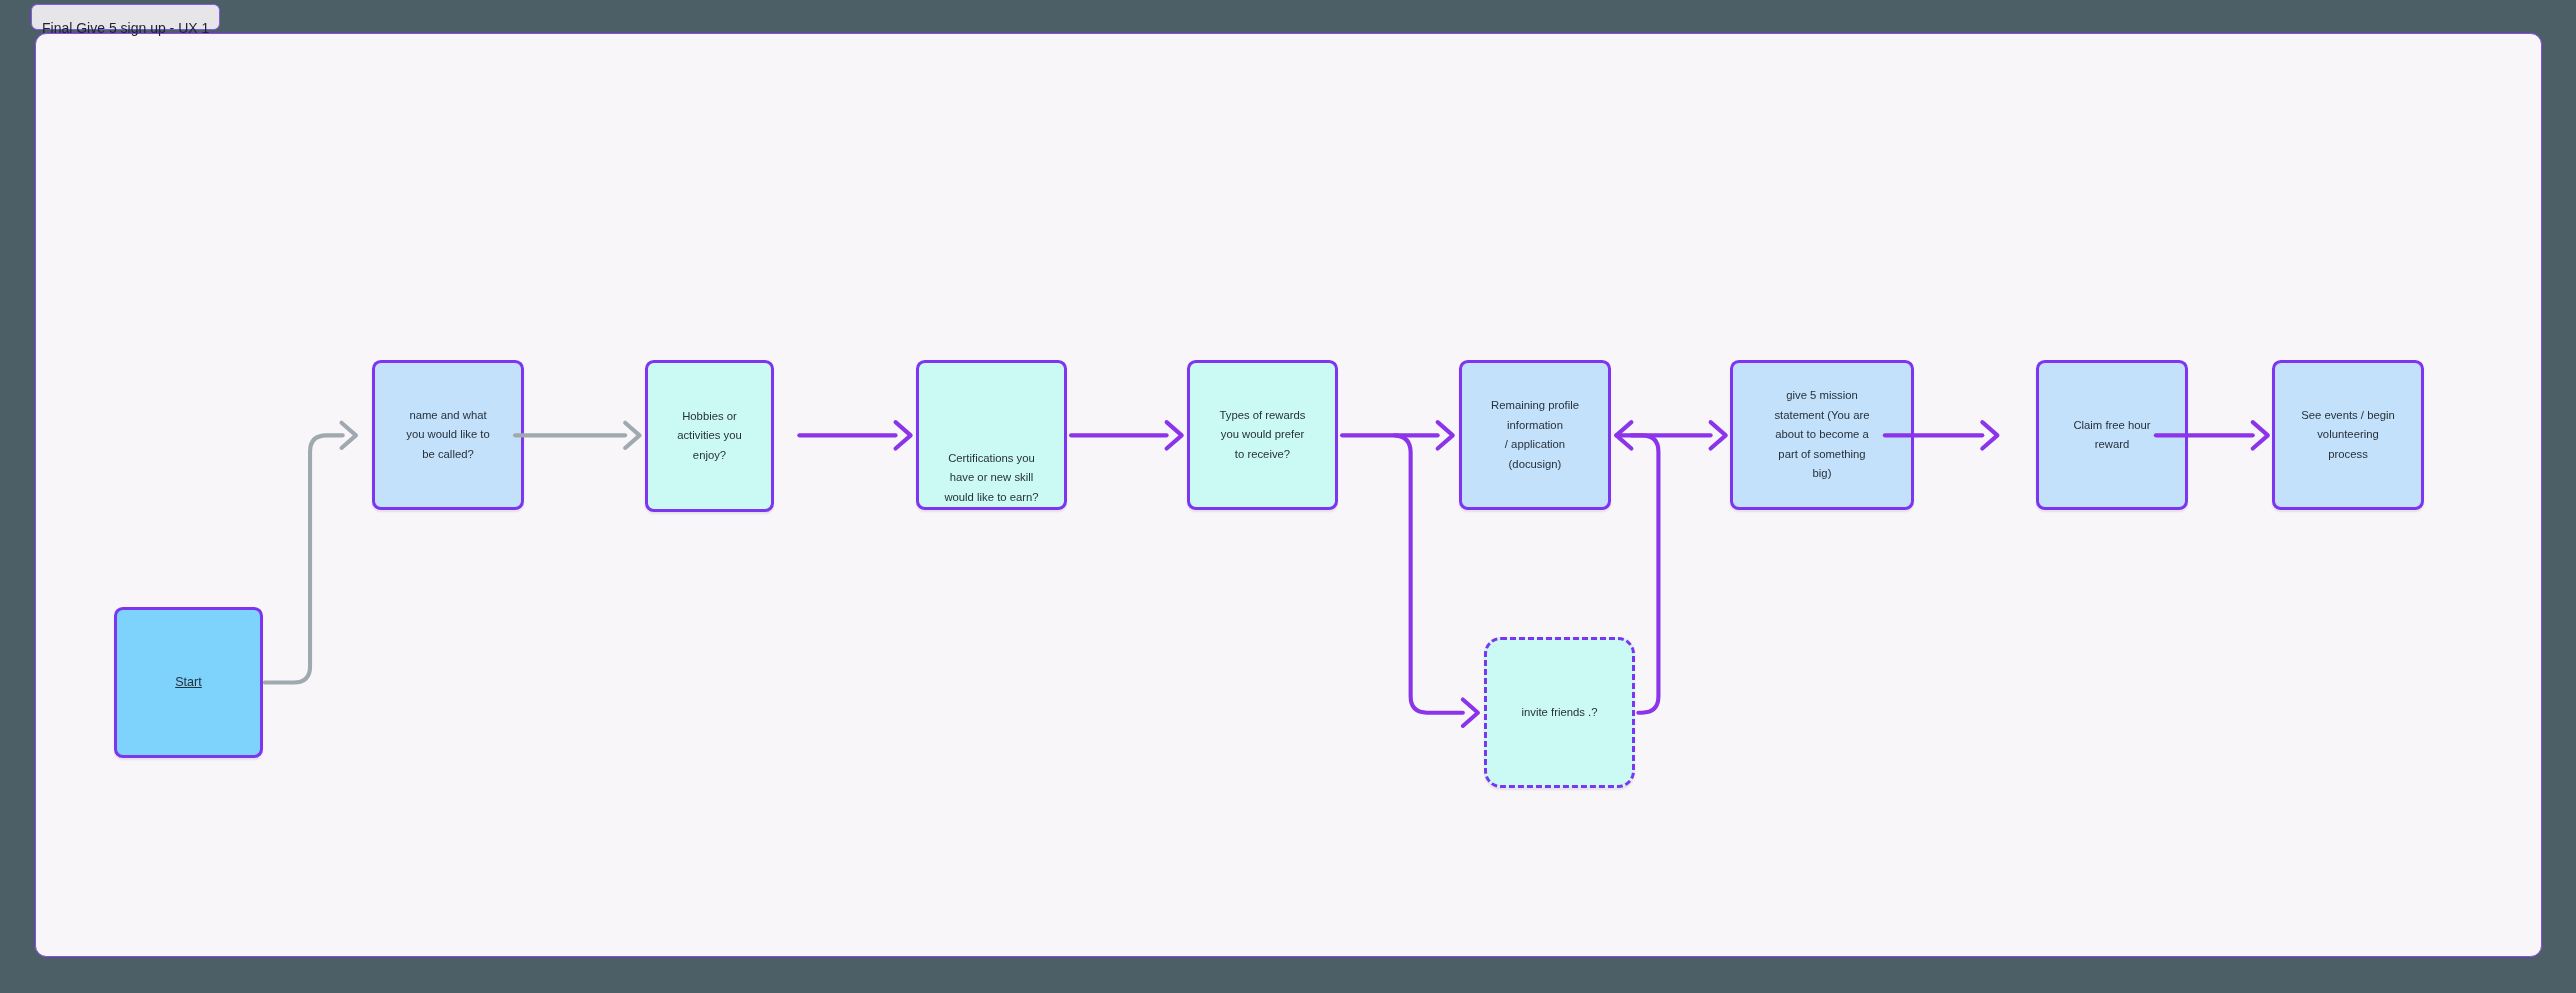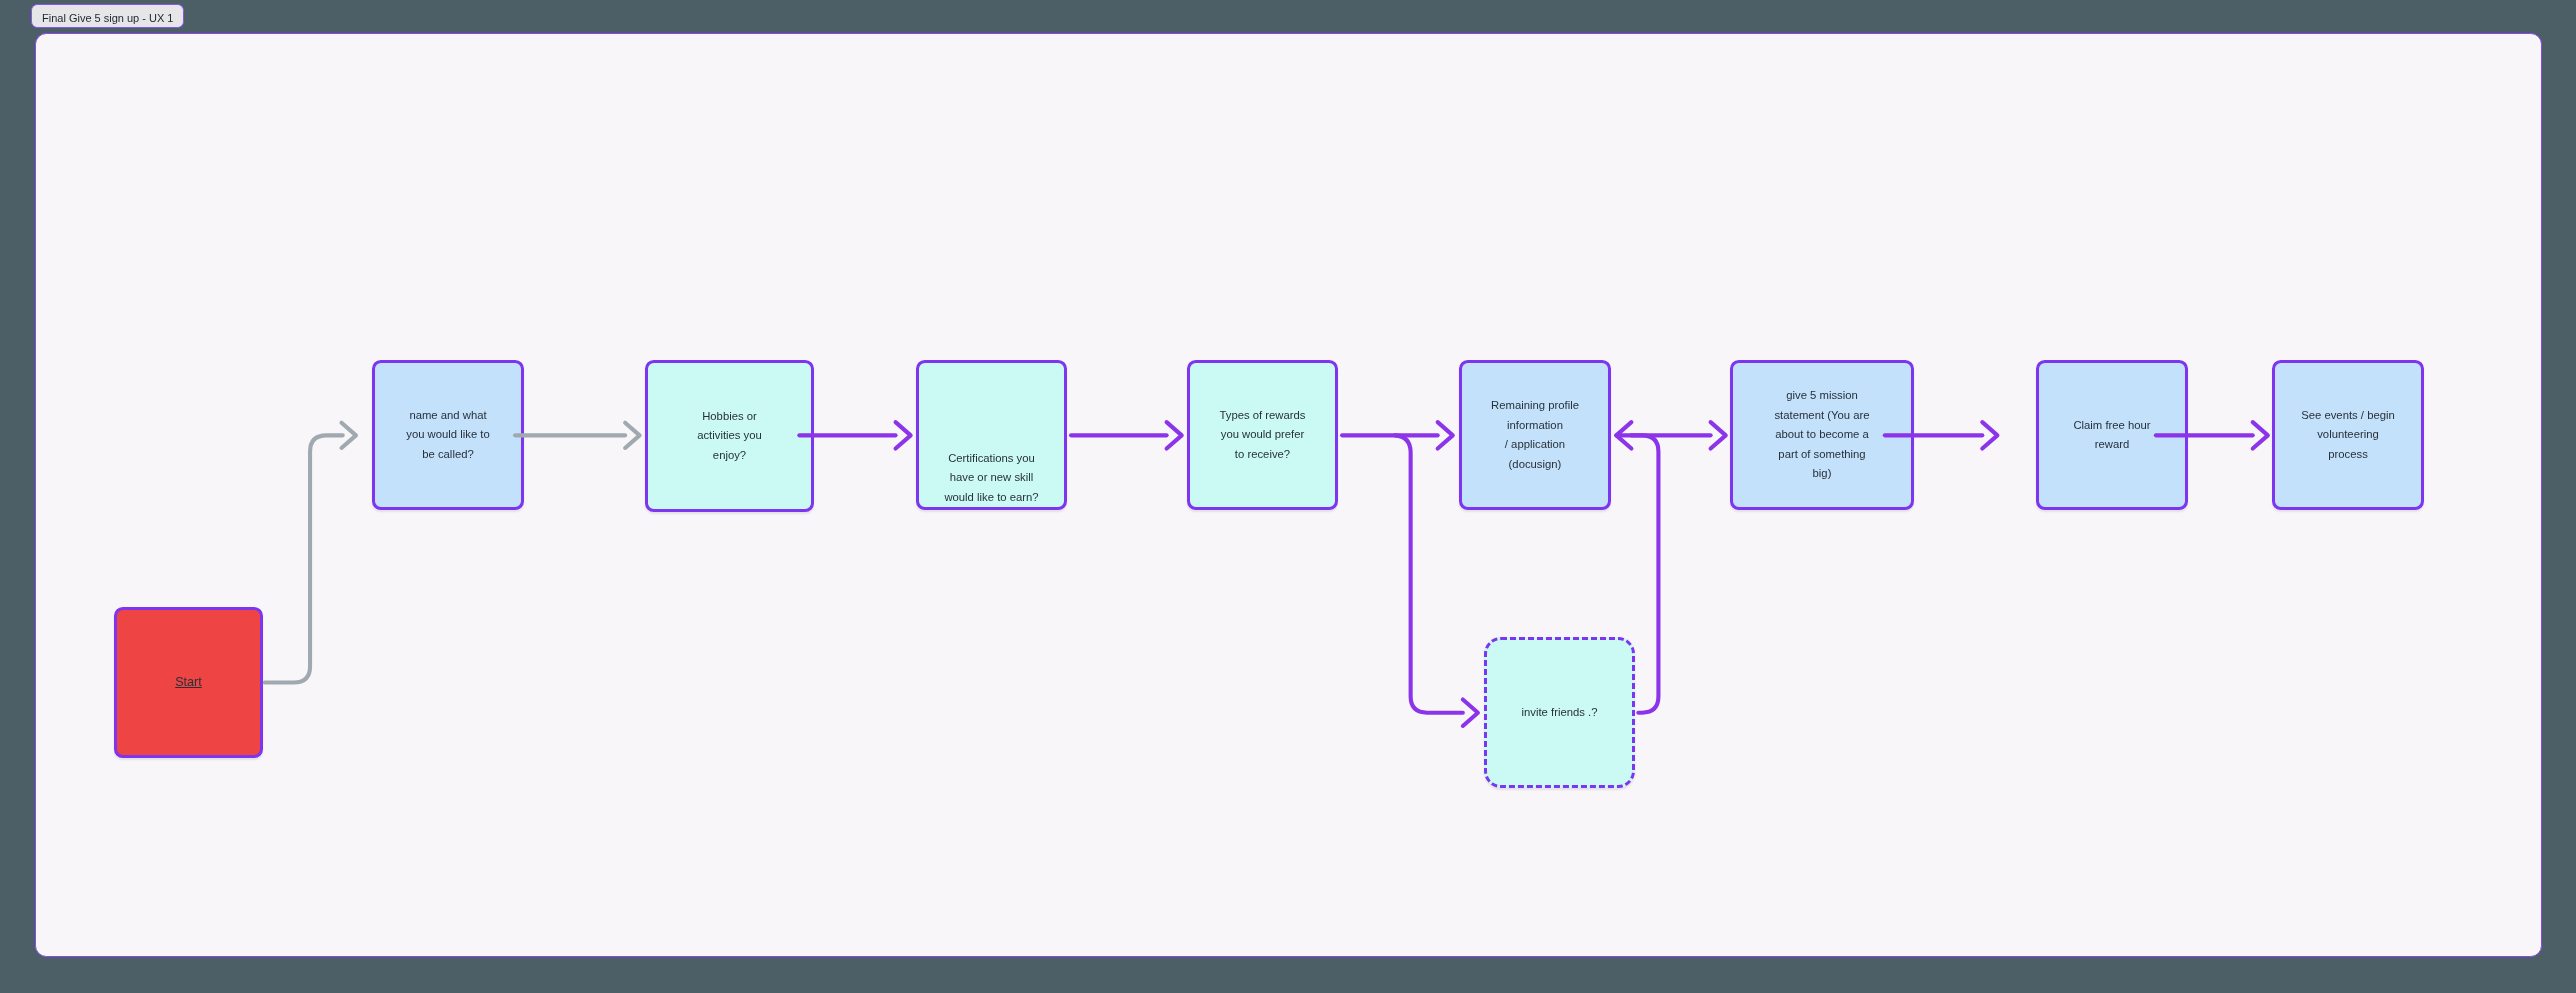--- a/index.html
+++ b/index.html
@@ -16,47 +16,47 @@
     width:2507px;height:924px;
     background:#f8f6f8;
     border:1.9px solid #8a47f0;
     border-radius:11.3px;
     box-sizing:border-box;
   }
   
   .frame-title{
     position:absolute;left:31px;top:4.4px;
     height:24px;line-height:22.6px;
-    padding:2px 10px;
+    padding:12px 10px;
     background:#e6e5e8;
     border:1.3px solid #8a55ef;
     border-radius:6.3px;
     box-sizing:border-box;
-    font-size:11px;font-weight:500;color:#1d252c;
+    font-size:14px;font-weight:500;color:#1d252c;
     white-space:nowrap;
   }
   
   .node{
     position:absolute;
     box-sizing:border-box;
     border:3.8px solid #7d35ef;
     border-radius:8.8px;
     display:flex;align-items:center;justify-content:center;
     text-align:center;
     font-size:11.3px;line-height:19.5px;font-weight:500;color:#27313a;
     box-shadow:0 1.3px 1.9px rgba(60,30,110,0.10);
   }
   .node-label{white-space:pre-line;padding:0 6.3px;}
-  .fill-green{background:#ef4444;text-decoration:underline;}
+  .fill-green{background:#7dd3fc;text-decoration:underline;}
   .fill-blue{background:#c3e1fb;}
   .fill-cyan{background:#cbfaf4;}
   .dashed{border-style:dashed;}
   .n-start{left:114px;top:607px;width:149px;height:151px;font-size:12.6px;}
   .n-name{left:372px;top:360px;width:152px;height:150px;}
-  .n-hobbies{left:645px;top:360px;width:169px;height:152px;}
+  .n-hobbies{left:645px;top:360px;width:129px;height:152px;}
   .n-cert{left:916px;top:360px;width:151px;height:150px;align-items:flex-end;}
   .n-rewards{left:1187px;top:360px;width:151px;height:150px;}
   .n-profile{left:1459px;top:360px;width:152px;height:150px;}
   .n-invite{left:1484px;top:637px;width:151px;height:151px;border-radius:17px;}
   .n-mission{left:1730px;top:360px;width:184px;height:150px;}
   .n-claim{left:2001px;top:360px;width:152px;height:150px;margin-left:35px;}
   .n-events{left:2272px;top:360px;width:152px;height:150px;}
   
   svg.edges{position:absolute;left:0;top:0;pointer-events:none;}
   .edge{fill:none;stroke-width:6.5;stroke-linecap:round;stroke-linejoin:round;}

